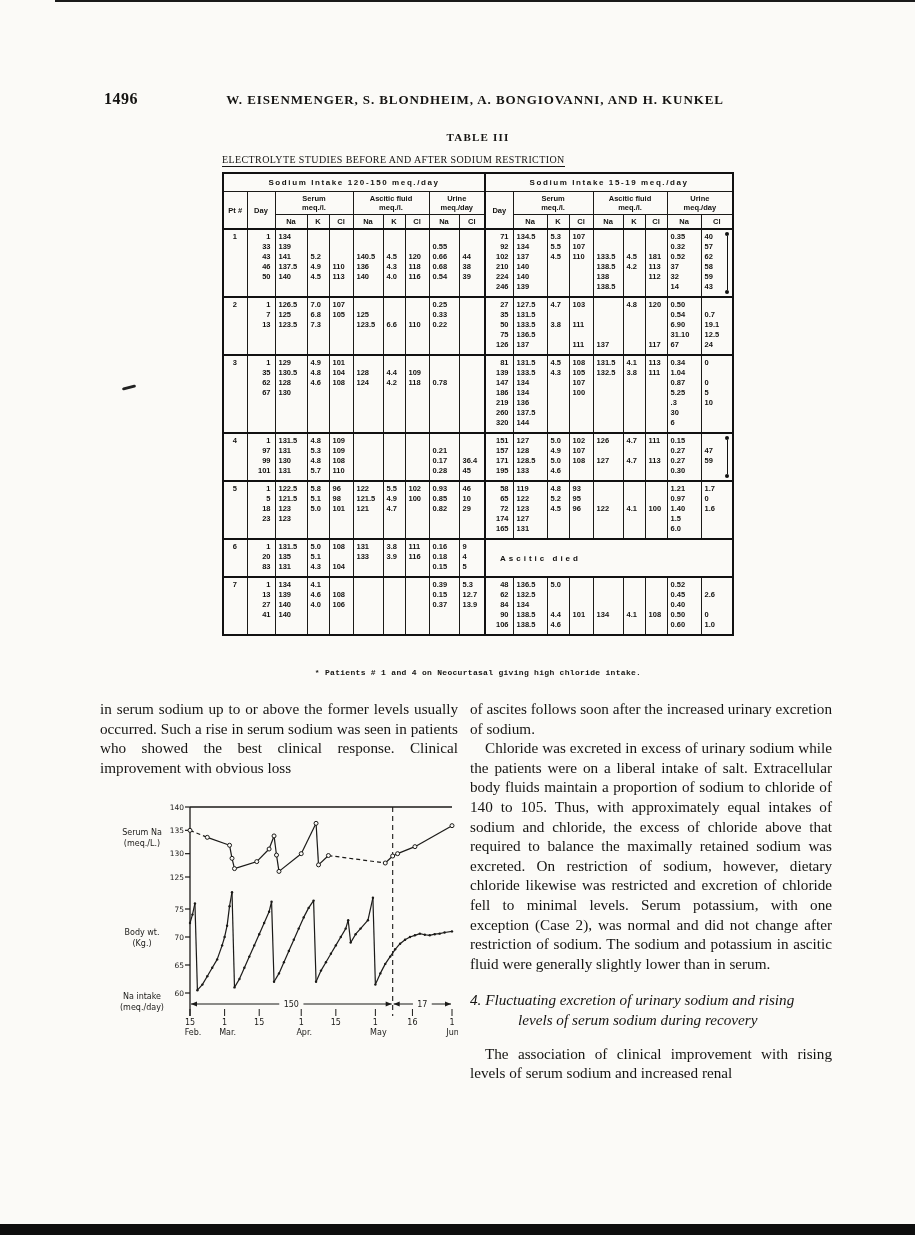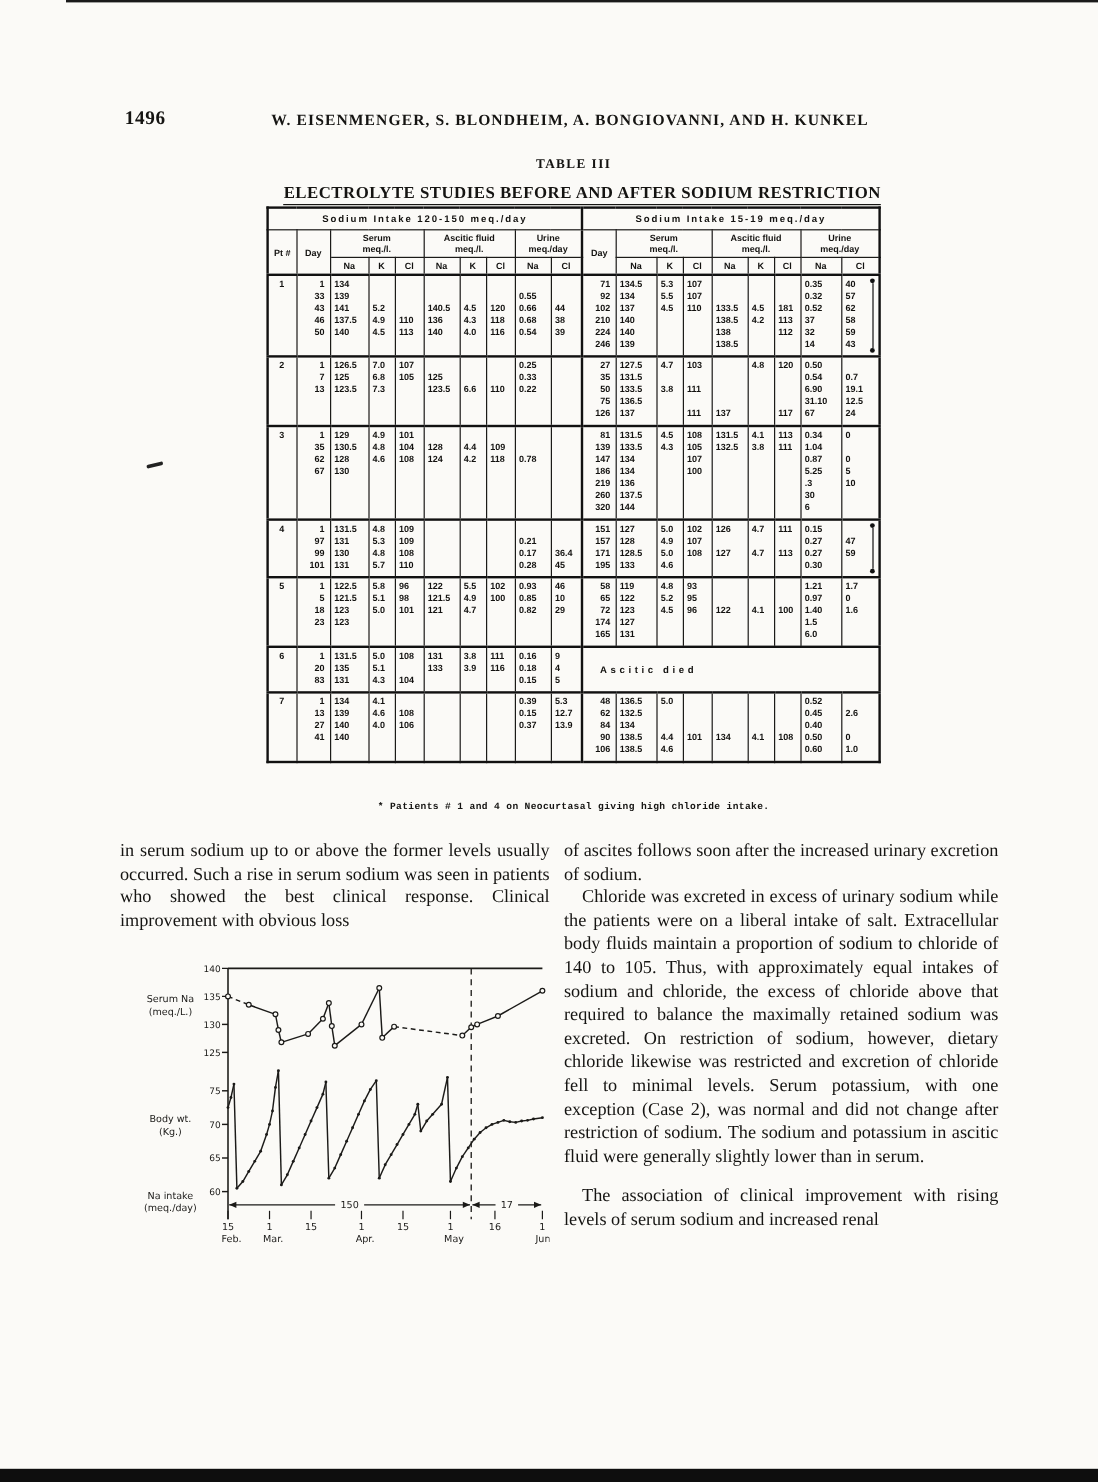--- a/index.html
+++ b/index.html
@@ -7,21 +7,21 @@
        font-family:"Liberation Serif",serif;overflow:hidden}
   .abs{position:absolute}
   
   .top-rule{left:55px;top:0;width:860px;height:2px;background:#1a1a1a}
   .bottom-band{left:0;top:1224px;width:915px;height:11px;background:#0e0e0e}
   .pencil-mark{left:122px;top:386px;width:14px;height:3px;background:#222;border-radius:2px;transform:rotate(-14deg)}
   
   .pagenum{left:104px;top:90px;font-size:16px;font-weight:bold;letter-spacing:.5px}
   .authors{left:160px;top:92px;width:630px;text-align:center;font-size:13px;font-weight:bold;letter-spacing:.9px}
   .tbl-title{left:222px;top:131px;width:512px;text-align:center;font-size:11px;font-weight:bold;letter-spacing:1.2px}
-  .tbl-subtitle{left:222px;top:154px;width:512px;text-align:right;font-size:14px;font-weight:bold;letter-spacing:.4px}
+  .tbl-subtitle{left:222px;top:154px;width:512px;text-align:left;font-size:10px;font-weight:normal;letter-spacing:.4px}
   .tbl-subtitle span{border-bottom:1.5px solid #151412;padding-bottom:1px}
   
   .tbl-wrap{left:222px;top:172px;width:408px}
   table.dtable{border-collapse:collapse;table-layout:fixed;width:512px;
     font-family:"Liberation Sans",sans-serif;font-weight:bold;font-size:7.5px;line-height:10px;color:#131210}
   .dtable th,.dtable td{border:1px solid #1b1a18;vertical-align:top;padding:2px 1px 4px 3px;overflow:hidden}
   .dtable{border:2px solid #111}
   .dtable thead th{text-align:center;vertical-align:middle;padding:2px 0;line-height:9px}
   .dtable thead tr.grp th{font-size:8px;letter-spacing:1.6px;padding:4px 0}
   .dtable thead{border-bottom:2px solid #111}
@@ -1155,14 +1155,15 @@
       <circle cx="352" cy="134.4" r="1.2" fill="#1b1a18"></circle>
     </svg>
 </div>
 
 <div class="abs caption">
 </div>
 
 <div class="abs col col-right">
   <p>of ascites follows soon after the increased urinary excretion of sodium.</p>
   <p class="ind">Chloride was excreted in excess of urinary sodium while the patients were on a liberal intake of salt.  Extracellular body fluids maintain a proportion of sodium to chloride of 140 to 105.  Thus, with approximately equal intakes of sodium and chloride, the excess of chloride above that required to balance the maximally retained sodium was excreted.  On restriction of sodium, however, dietary chloride likewise was restricted and excretion of chloride fell to minimal levels.  Serum potassium, with one exception (Case 2), was normal and did not change after restriction of sodium.  The sodium and potassium in ascitic fluid were generally slightly lower than in serum.</p>
+  <p class="sect-head">4. Fluctuating excretion of urinary sodium and rising levels of serum sodium during recovery</p>
   <p class="ind after-head">The association of clinical improvement with rising levels of serum sodium and increased renal</p>
 </div>
 
 </body></html>

